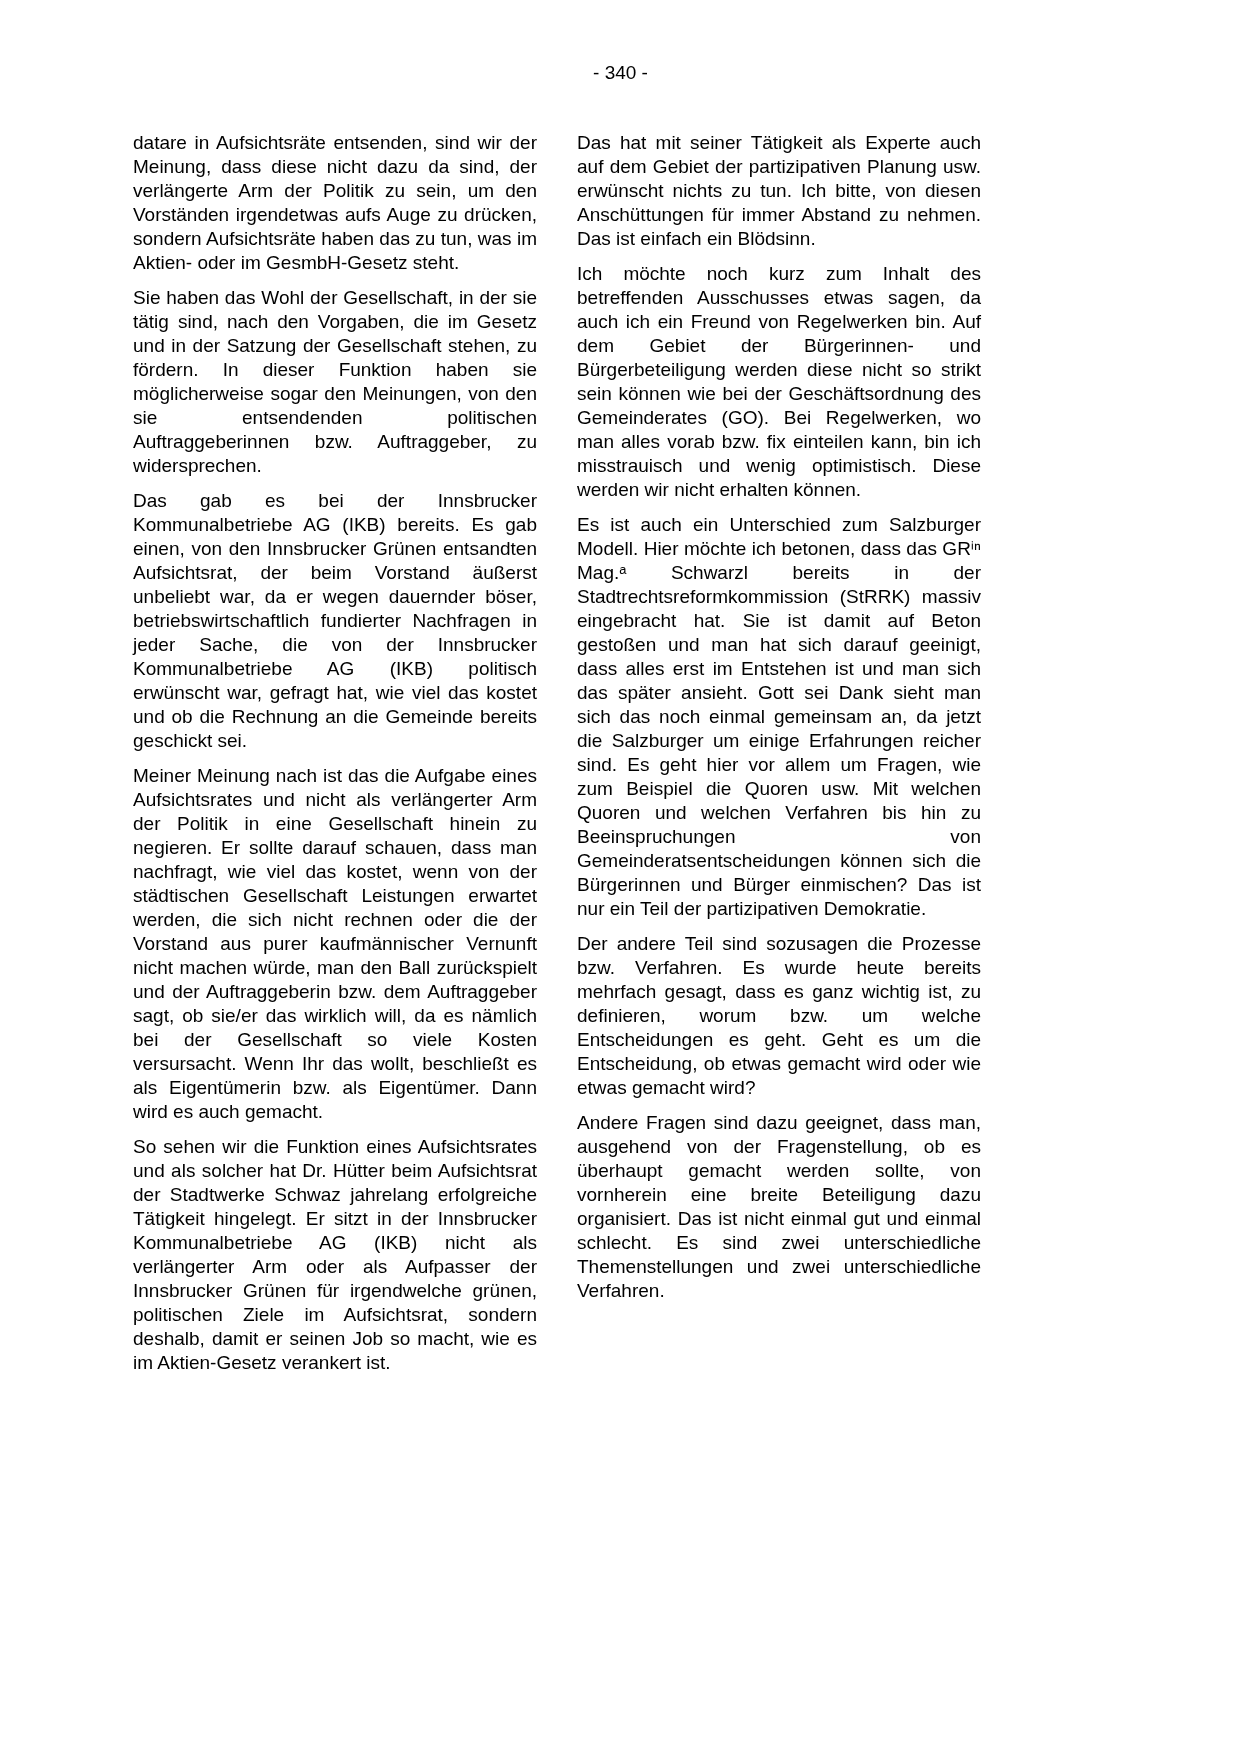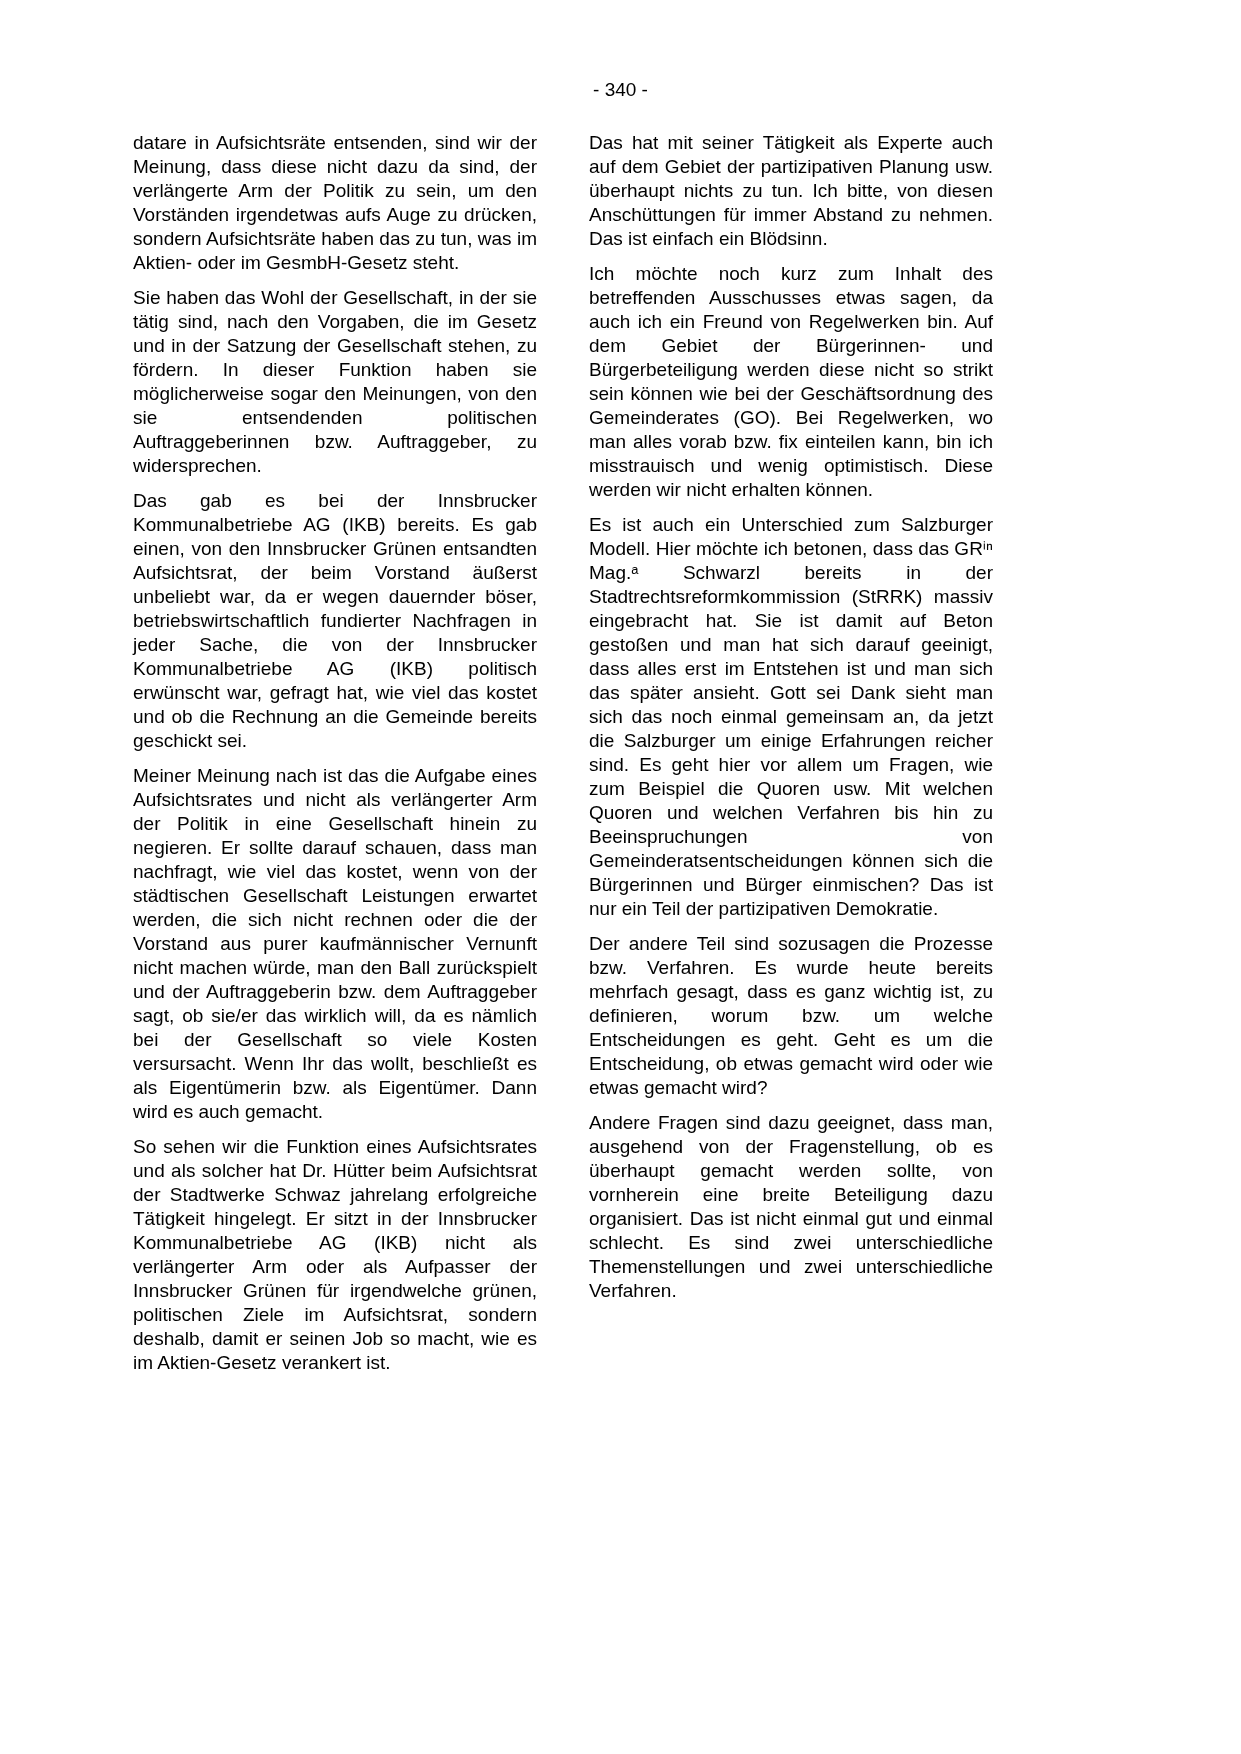--- a/index.html
+++ b/index.html
@@ -19,29 +19,28 @@
     overflow: hidden;
   }
   .page-number {
     position: absolute;
     top: 62px;
     left: 0;
     width: 100%;
     text-align: center;
     font-size: 19px;
     line-height: 22px;
-    margin-top: 17px;
   }
   .columns {
     position: absolute;
     top: 131px;
     left: 133px;
     width: 872px;
     display: flex;
-    gap: 52px;
+    gap: 40px;
   }
   .col {
     width: 404px;
     flex: 0 0 404px;
   }
   .para {
     margin: 0 0 11px 0;
     font-size: 19px;
     line-height: 24px;
     text-align: justify;
@@ -72,21 +71,21 @@
 
   <div class="columns">
     <div class="col">
         <p class="para">datare in Aufsichtsräte entsenden, sind wir der Meinung, dass diese nicht dazu da sind, der verlängerte Arm der Politik zu sein, um den Vorständen irgendetwas aufs Auge zu drücken, sondern Aufsichtsräte haben das zu tun, was im Aktien- oder im GesmbH-Gesetz steht.</p>
         <p class="para">Sie haben das Wohl der Gesellschaft, in der sie tätig sind, nach den Vorgaben, die im Gesetz und in der Satzung der Gesellschaft stehen, zu fördern. In dieser Funktion haben sie möglicherweise sogar den Meinungen, von den sie entsendenden politischen Auftraggeberinnen bzw. Auftraggeber, zu widersprechen.</p>
         <p class="para">Das gab es bei der Innsbrucker Kommunalbetriebe AG (IKB) bereits. Es gab einen, von den Innsbrucker Grünen entsandten Aufsichtsrat, der beim Vorstand äußerst unbeliebt war, da er wegen dauernder böser, betriebswirtschaftlich fundierter Nachfragen in jeder Sache, die von der Innsbrucker Kommunalbetriebe AG (IKB) politisch erwünscht war, gefragt hat, wie viel das kostet und ob die Rechnung an die Gemeinde bereits geschickt sei.</p>
         <p class="para">Meiner Meinung nach ist das die Aufgabe eines Aufsichtsrates und nicht als verlängerter Arm der Politik in eine Gesellschaft hinein zu negieren. Er sollte darauf schauen, dass man nachfragt, wie viel das kostet, wenn von der städtischen Gesellschaft Leistungen erwartet werden, die sich nicht rechnen oder die der Vorstand aus purer kaufmännischer Vernunft nicht machen würde, man den Ball zurückspielt und der Auftraggeberin bzw. dem Auftraggeber sagt, ob sie/er das wirklich will, da es nämlich bei der Gesellschaft so viele Kosten versursacht. Wenn Ihr das wollt, beschließt es als Eigentümerin bzw. als Eigentümer. Dann wird es auch gemacht.</p>
         <p class="para">So sehen wir die Funktion eines Aufsichtsrates und als solcher hat Dr. Hütter beim Aufsichtsrat der Stadtwerke Schwaz jahrelang erfolgreiche Tätigkeit hingelegt. Er sitzt in der Innsbrucker Kommunalbetriebe AG (IKB) nicht als verlängerter Arm oder als Aufpasser der Innsbrucker Grünen für irgendwelche grünen, politischen Ziele im Aufsichtsrat, sondern deshalb, damit er seinen Job so macht, wie es im Aktien-Gesetz verankert ist.</p>
       </div>
     <div class="col">
-        <p class="para">Das hat mit seiner Tätigkeit als Experte auch auf dem Gebiet der partizipativen Planung usw. überhaupt nichts zu tun. Ich bitte, von diesen Anschüttungen für immer Abstand zu nehmen. Das ist einfach ein Blödsinn.</p>
+        <p class="para">Das hat mit seiner Tätigkeit als Experte auch auf dem Gebiet der partizipativen Planung usw. erwünscht nichts zu tun. Ich bitte, von diesen Anschüttungen für immer Abstand zu nehmen. Das ist einfach ein Blödsinn.</p>
         <p class="para">Ich möchte noch kurz zum Inhalt des betreffenden Ausschusses etwas sagen, da auch ich ein Freund von Regelwerken bin. Auf dem Gebiet der Bürgerinnen- und Bürgerbeteiligung werden diese nicht so strikt sein können wie bei der Geschäftsordnung des Gemeinderates (GO). Bei Regelwerken, wo man alles vorab bzw. fix einteilen kann, bin ich misstrauisch und wenig optimistisch. Diese werden wir nicht erhalten können.</p>
         <p class="para">Es ist auch ein Unterschied zum Salzburger Modell. Hier möchte ich betonen, dass das GRⁱⁿ Mag.ᵃ Schwarzl bereits in der Stadtrechtsreformkommission (StRRK) massiv eingebracht hat. Sie ist damit auf Beton gestoßen und man hat sich darauf geeinigt, dass alles erst im Entstehen ist und man sich das später ansieht. Gott sei Dank sieht man sich das noch einmal gemeinsam an, da jetzt die Salzburger um einige Erfahrungen reicher sind. Es geht hier vor allem um Fragen, wie zum Beispiel die Quoren usw. Mit welchen Quoren und welchen Verfahren bis hin zu Beeinspruchungen von Gemeinderatsentscheidungen können sich die Bürgerinnen und Bürger einmischen? Das ist nur ein Teil der partizipativen Demokratie.</p>
         <p class="para">Der andere Teil sind sozusagen die Prozesse bzw. Verfahren. Es wurde heute bereits mehrfach gesagt, dass es ganz wichtig ist, zu definieren, worum bzw. um welche Entscheidungen es geht. Geht es um die Entscheidung, ob etwas gemacht wird oder wie etwas gemacht wird?</p>
         <p class="para">Andere Fragen sind dazu geeignet, dass man, ausgehend von der Fragenstellung, ob es überhaupt gemacht werden sollte, von vornherein eine breite Beteiligung dazu organisiert. Das ist nicht einmal gut und einmal schlecht. Es sind zwei unterschiedliche Themenstellungen und zwei unterschiedliche Verfahren.</p>
       </div>
   </div>
 
 
 </div>
 

